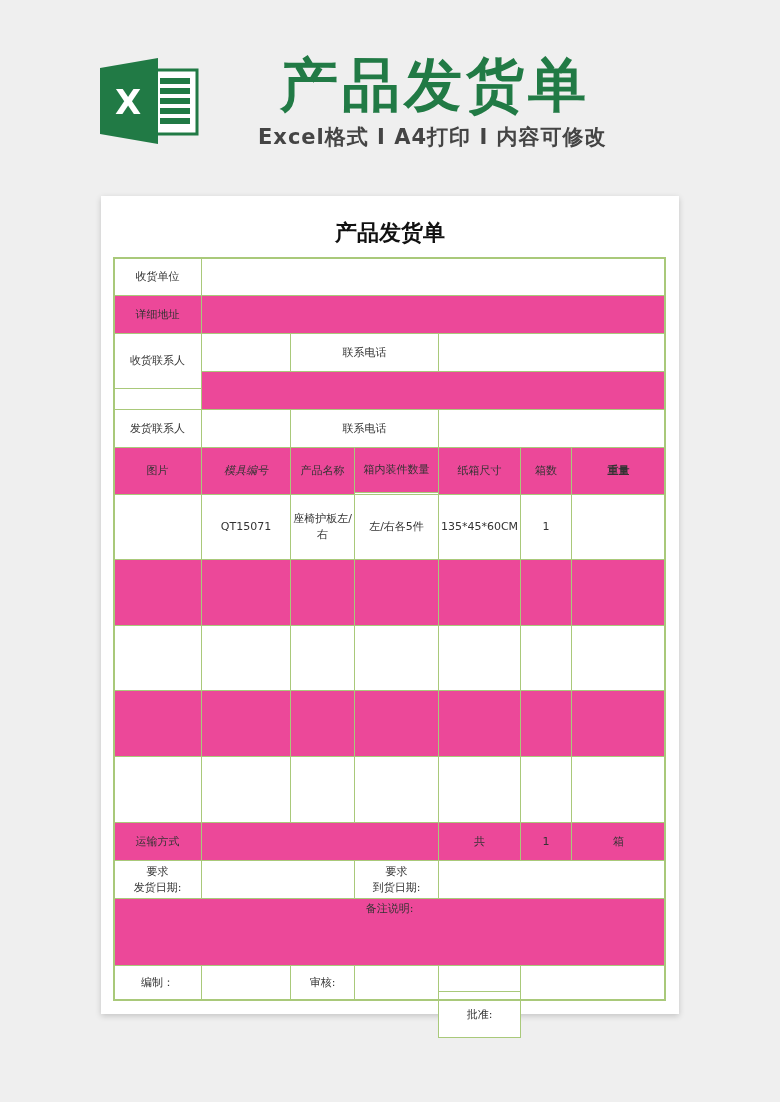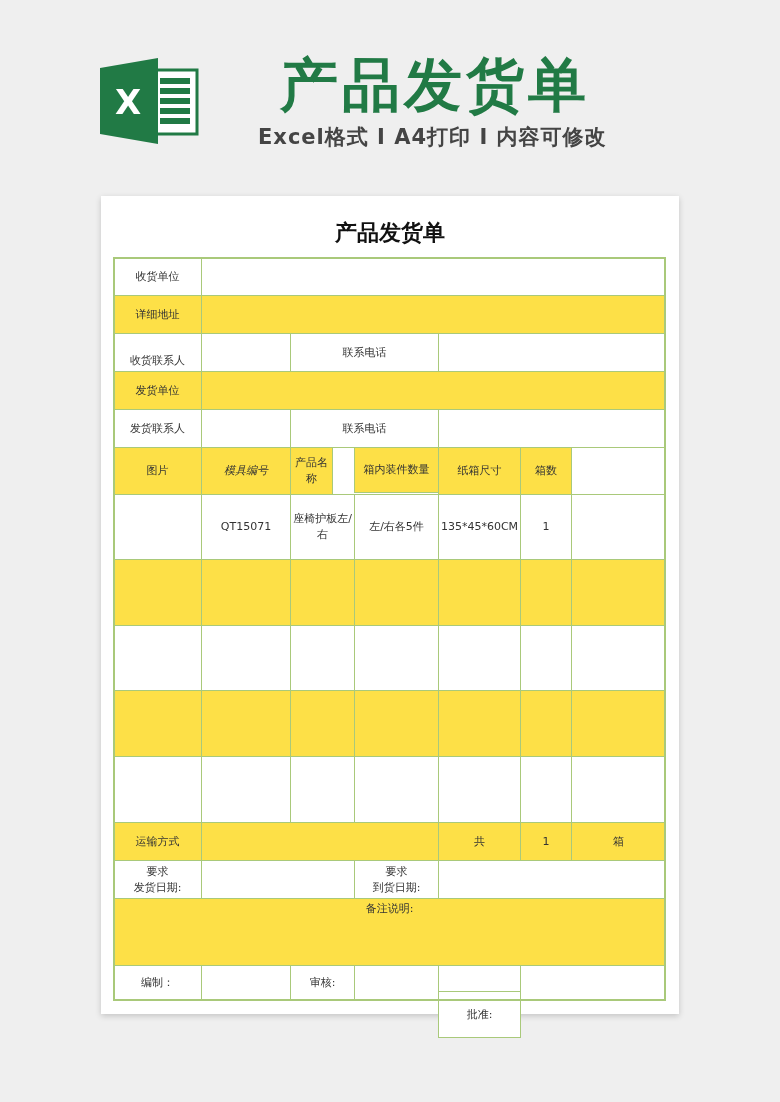--- a/index.html
+++ b/index.html
@@ -35,21 +35,21 @@
       position: absolute; left: 12px; top: 61px; width: 553px; height: 744px;
     }
     .cell {
       position: absolute;
       border: 1px solid #a9c97a;
       display: flex; align-items: center; justify-content: center;
       text-align: center;
       font-size: 11px; color: #333; line-height: 16px;
       background: #ffffff;
     }
-    .cell.shade { background: #fde047; }
+    .cell.shade { background: #ec4899; }
     .cell.topleft { align-items: flex-start; justify-content: center; padding: 2px 3px; }
     .cell.bold { font-weight: bold; }
     .outer {
       position: absolute; left: 0; top: 0; width: 553px; height: 744px;
       border: 2px solid #a9c97a; pointer-events: none;
     }
   </style>
 </head>
 <body>
 
@@ -79,34 +79,34 @@
     <div class="cell" style="left:88px;top:0;width:465px;height:39px;"></div>
 
     <div class="cell shade" style="left:0;top:38px;width:89px;height:39px;">详细地址</div>
     <div class="cell shade" style="left:88px;top:38px;width:465px;height:39px;"></div>
 
     <div class="cell" style="left:0;top:76px;width:89px;height:56px;">收货联系人</div>
     <div class="cell" style="left:88px;top:76px;width:90px;height:39px;"></div>
     <div class="cell" style="left:177px;top:76px;width:149px;height:39px;">联系电话</div>
     <div class="cell" style="left:325px;top:76px;width:228px;height:39px;"></div>
 
-    <div class="cell shade" style="left:0;top:114px;width:89px;height:39px;">发货单位</div>
     <div class="cell shade" style="left:88px;top:114px;width:465px;height:39px;"></div>
 
     <div class="cell" style="left:0;top:152px;width:89px;height:39px;">发货联系人</div>
     <div class="cell" style="left:88px;top:152px;width:90px;height:39px;"></div>
     <div class="cell" style="left:177px;top:152px;width:149px;height:39px;">联系电话</div>
     <div class="cell" style="left:325px;top:152px;width:228px;height:39px;"></div>
 
     <div class="cell shade" style="left:0;top:190px;width:89px;height:48px;">图片</div>
     <div class="cell shade" style="left:88px;top:190px;width:90px;height:48px;font-style:italic;">模具编号</div>
-    <div class="cell shade" style="left:177px;top:190px;width:43px;height:48px;">产品名称</div>
+    <div class="cell shade" style="left:177px;top:190px;width:65px;height:48px;">产品名称</div>
     <div class="cell shade" style="left:241px;top:190px;width:85px;height:46px;">箱内装件数量</div>
     <div class="cell shade" style="left:325px;top:190px;width:83px;height:48px;">纸箱尺寸</div>
     <div class="cell shade" style="left:407px;top:190px;width:52px;height:48px;">箱数</div>
+    <div class="cell shade bold" style="left:458px;top:190px;width:95px;height:48px;">重量</div>
 
     <div class="cell" style="left:0;top:237px;width:89px;height:66px;"></div>
     <div class="cell" style="left:88px;top:237px;width:90px;height:66px;">QT15071</div>
     <div class="cell" style="left:177px;top:237px;width:65px;height:66px;padding:0 2px;">座椅护板左/右</div>
     <div class="cell" style="left:241px;top:237px;width:85px;height:66px;">左/右各5件</div>
     <div class="cell" style="left:325px;top:237px;width:83px;height:66px;">135*45*60CM</div>
     <div class="cell" style="left:407px;top:237px;width:52px;height:66px;">1</div>
     <div class="cell" style="left:458px;top:237px;width:95px;height:66px;"></div>
 
     <div class="cell shade" style="left:0;top:302px;width:89px;height:67px;"></div>

